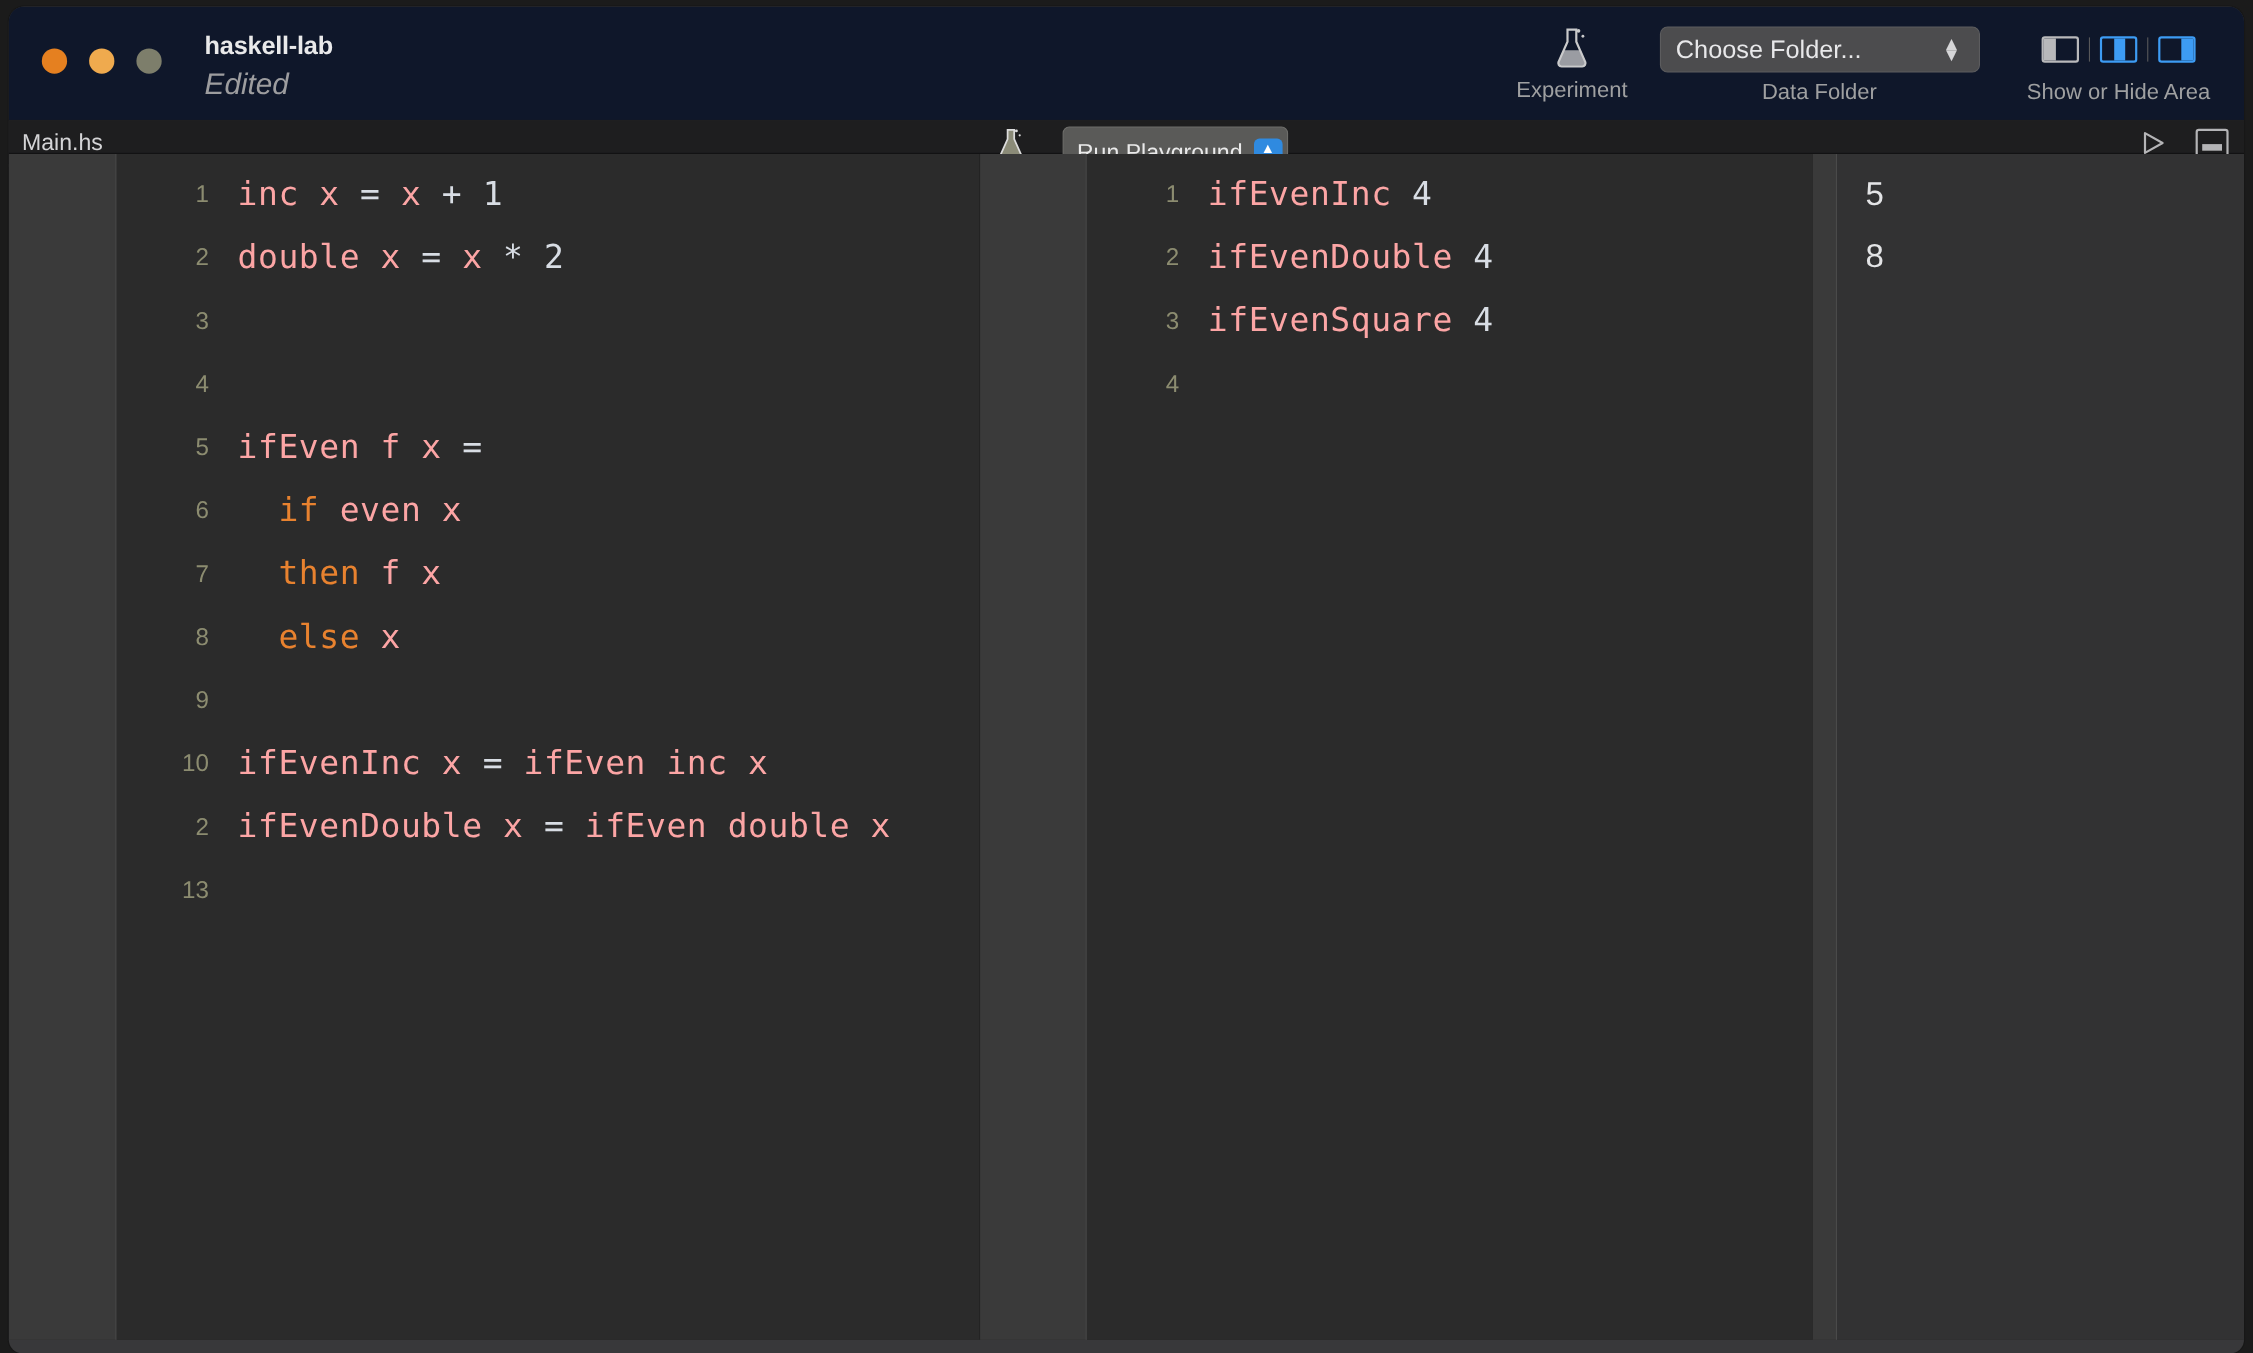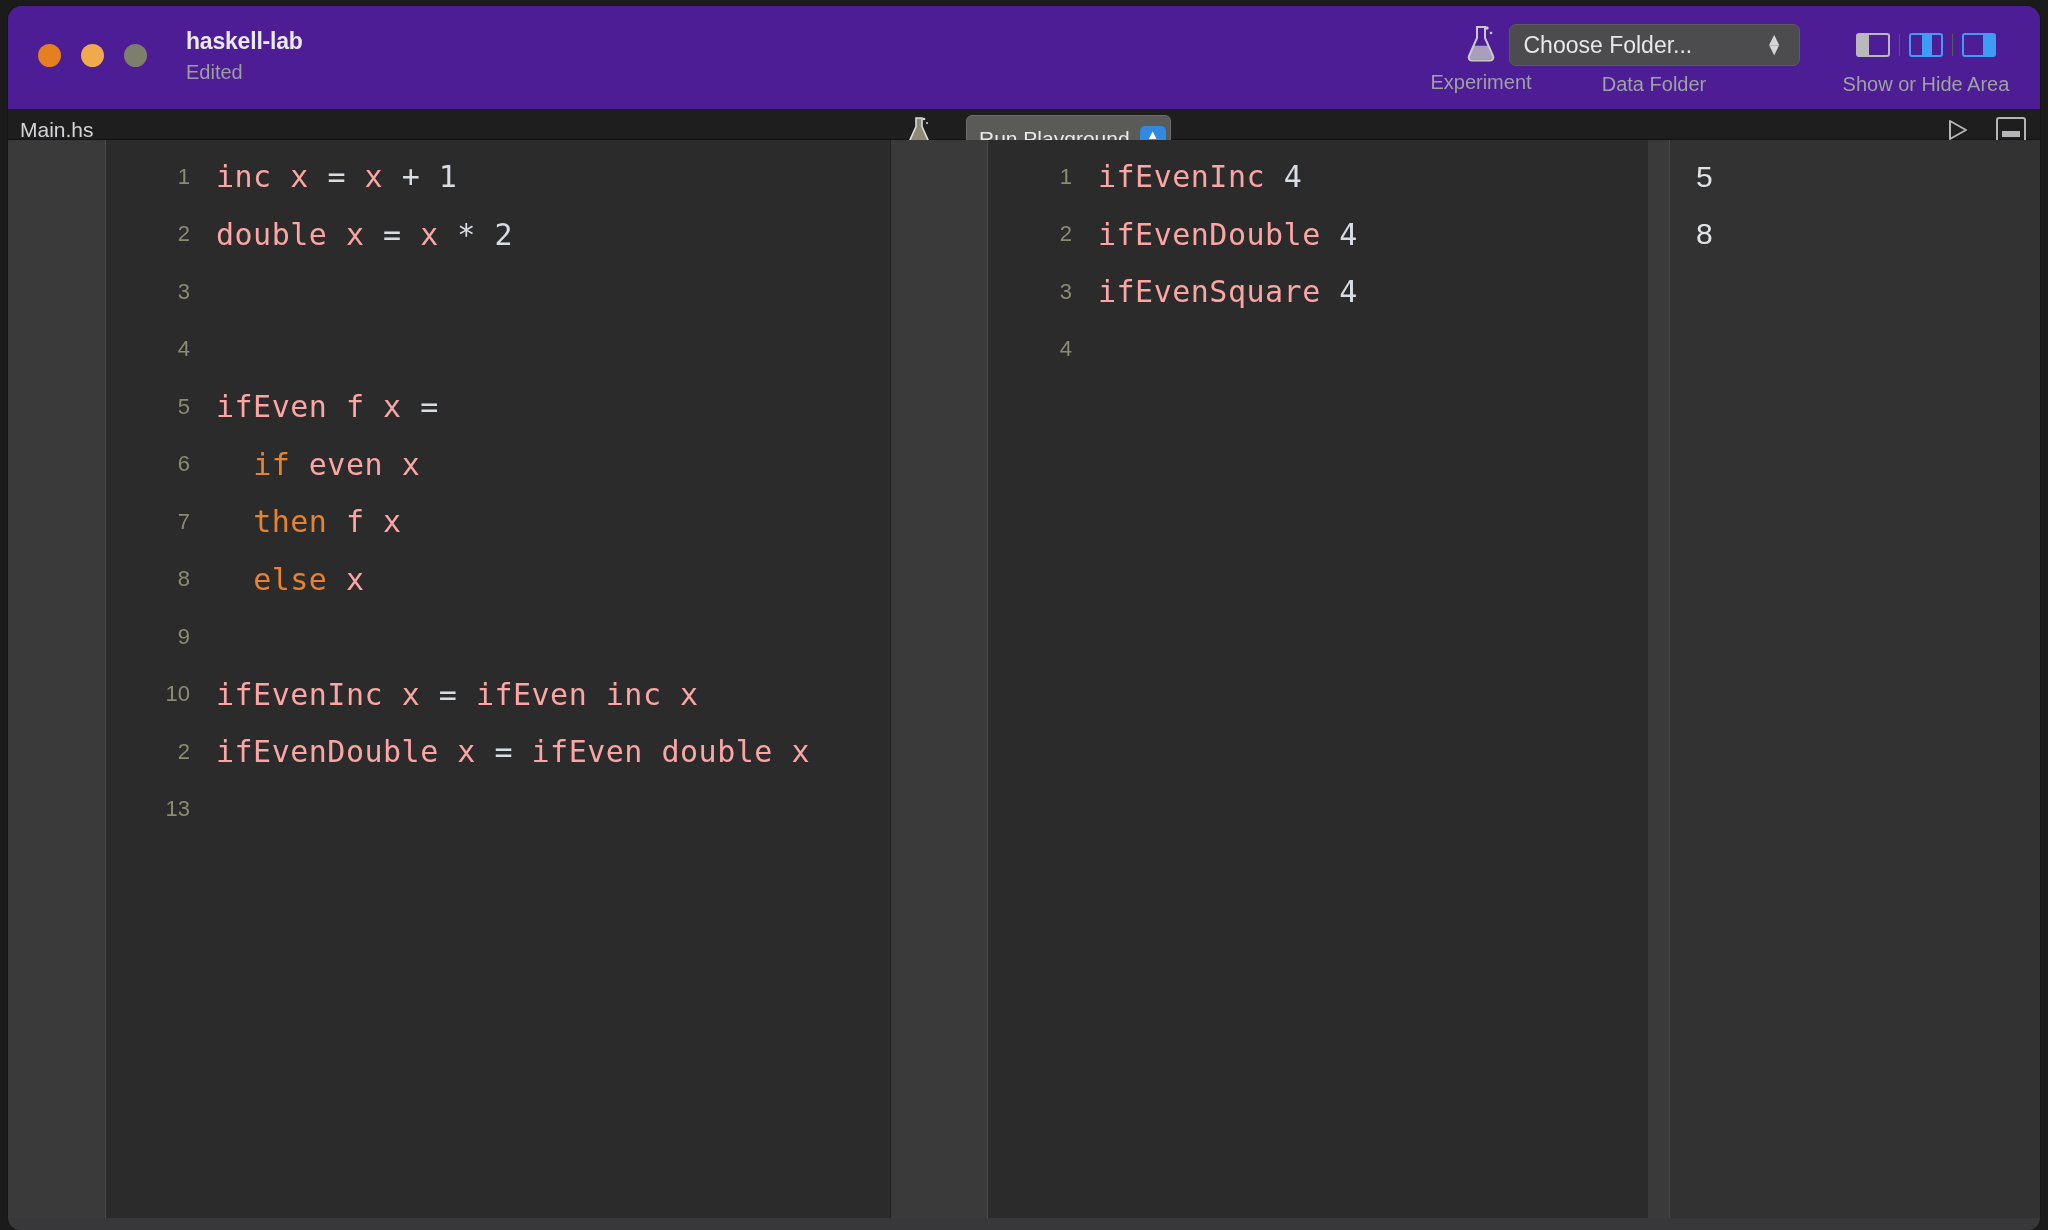--- a/index.html
+++ b/index.html
@@ -31,21 +31,21 @@
     background: #38383a;
     border-radius: 14px 14px 12px 12px;
     overflow: hidden;
     box-shadow: 0 0 0 1px #171717;
   }
 
   
   .titlebar {
     position: relative;
     height: 104px;
-    background: #4c1d95;
+    background: #0f172a;
     border-bottom: 1px solid #1f1f20;
   }
 
   .traffic {
     position: absolute;
     left: 30px;
     top: 38px;
     display: flex;
     gap: 20px;
   }
@@ -66,40 +66,41 @@
     line-height: 1.2;
   }
   .doc-title {
     color: #e9e9ea;
     font-size: 23px;
     font-weight: bold;
     letter-spacing: -0.2px;
   }
   .doc-sub {
     color: #9d9d9f;
-    font-size: 20px;
+    font-size: 27px;
     margin-top: 4px;
+    font-style: italic;
   }
 
   
   .tb-group {
     position: absolute;
     top: 18px;
     display: flex;
     flex-direction: column;
     align-items: center;
   }
   .tb-caption {
     color: #9fa0a1;
     font-size: 20px;
     margin-top: 7px;
     white-space: nowrap;
   }
 
-  .tb-experiment { left: 1414px; width: 118px; }
+  .tb-experiment { left: 1362px; width: 118px; }
   .flask-icon { width: 34px; height: 40px; display: block; }
 
   .tb-datafolder { left: 1508px; width: 276px; }
   .popup-btn {
     width: 291px;
     height: 42px;
     background: #4c4c4e;
     border: 1px solid #5c5c5e;
     border-radius: 7px;
     display: flex;

